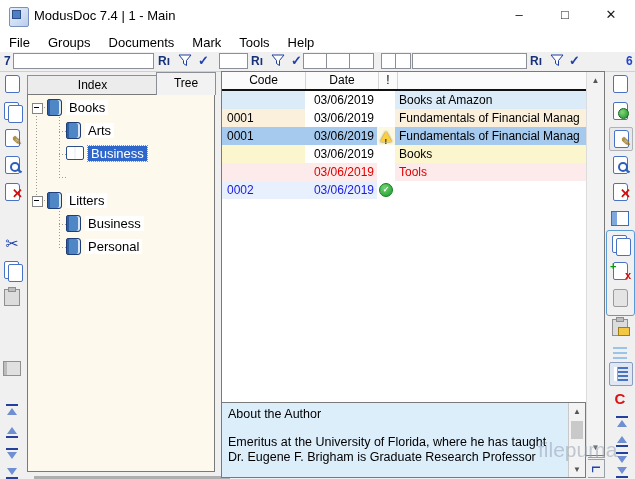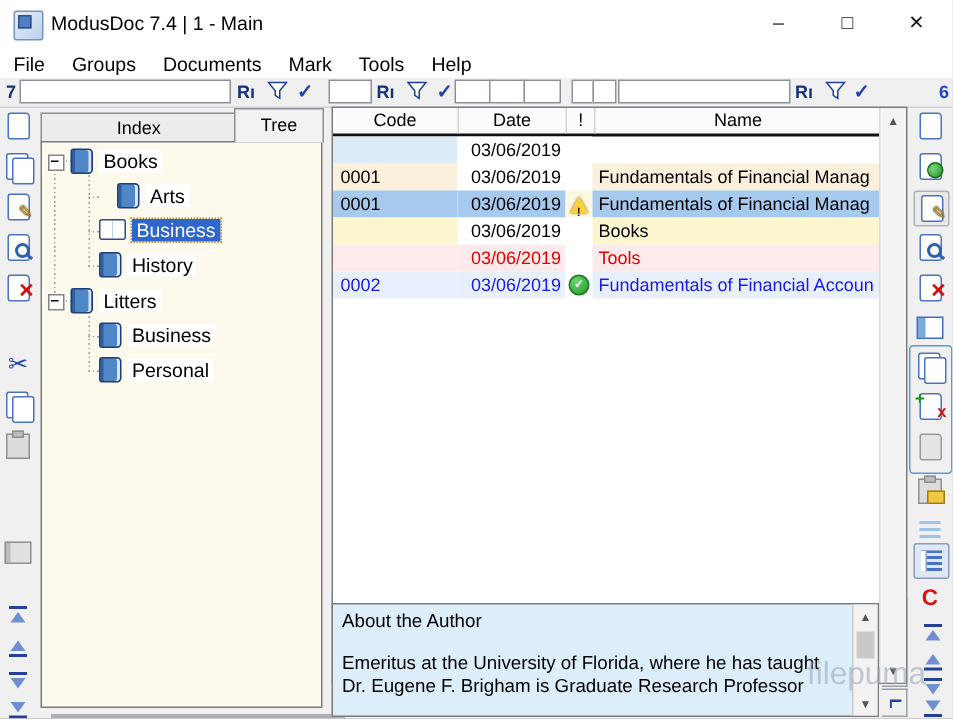--- a/index.html
+++ b/index.html
@@ -230,31 +230,27 @@
     <span class="doth" style="left:31px;top:82px;width:8px;"></span>
     <span class="doth" style="left:13px;top:105px;width:7px;"></span>
     <span class="doth" style="left:31px;top:129px;width:8px;"></span>
     <span class="doth" style="left:31px;top:152px;width:8px;"></span>
 
     <span class="expander" style="left:4px;top:8px;"></span>
     <div class="tnode" style="left:19px;top:2px;">
       <span class="book"></span>
       <span class="tlabel">Books</span>
     </div>
-    <div class="tnode" style="left:38px;top:25px;margin-left:12px;">
+    <div class="tnode" style="left:38px;top:25px;">
       <span class="book"></span>
       <span class="tlabel">Arts</span>
     </div>
     <div class="tnode" style="left:38px;top:48px;">
       <span class="book open"></span>
       <span class="tlabel sel">Business</span>
-    </div>
-    <div class="tnode" style="left:38px;top:71px;">
-      <span class="book"></span>
-      <span class="tlabel">History</span>
     </div>
     <span class="expander" style="left:4px;top:101px;"></span>
     <div class="tnode" style="left:19px;top:95px;">
       <span class="book"></span>
       <span class="tlabel">Litters</span>
     </div>
     <div class="tnode" style="left:38px;top:118px;">
       <span class="book"></span>
       <span class="tlabel">Business</span>
     </div>
@@ -262,27 +258,27 @@
       <span class="book"></span>
       <span class="tlabel">Personal</span>
     </div>
   </div>
 
   <div class="tablebox">
     <div class="thead">
       <div class="th" style="width:83px;">Code</div>
       <div class="th" style="width:72px;">Date</div>
       <div class="th" style="width:18px;">!</div>
-      <div class="th" style="width:191px;border-right:none;">Name</div>
     </div>
 
     <div class="trow" style="top:19px;">
       <div class="td code" style="background-color: rgb(220, 235, 248); color: rgb(0, 0, 0);"></div>
       <div class="td date" style="background-color: rgb(255, 255, 255); color: rgb(0, 0, 0);">03/06/2019</div>
       <div class="td mark" style="background-color: rgb(255, 255, 255);"></div>
+      <div class="td name" style="background-color: rgb(220, 235, 248); color: rgb(0, 0, 0);">Books at Amazon</div>
     </div>
     <div class="trow" style="top:37px;">
       <div class="td code" style="background-color: rgb(250, 240, 220); color: rgb(0, 0, 0);">0001</div>
       <div class="td date" style="background-color: rgb(255, 255, 255); color: rgb(0, 0, 0);">03/06/2019</div>
       <div class="td mark" style="background-color: rgb(255, 255, 255);"></div>
       <div class="td name" style="background-color: rgb(250, 240, 220); color: rgb(0, 0, 0);">Fundamentals of Financial Manag</div>
     </div>
     <div class="trow" style="top:55px;">
       <div class="td code" style="background-color: rgb(166, 201, 238); color: rgb(0, 0, 0);">0001</div>
       <div class="td date" style="background-color: rgb(166, 201, 238); color: rgb(0, 0, 0);">03/06/2019</div>
@@ -302,21 +298,20 @@
       <div class="td date" style="background-color: rgb(253, 234, 234); color: rgb(224, 0, 0);">03/06/2019</div>
       <div class="td mark" style="background-color: rgb(255, 255, 255);"></div>
       <div class="td name" style="background-color: rgb(253, 234, 234); color: rgb(224, 0, 0);">Tools</div>
     </div>
     <div class="trow" style="top:109px;">
       <div class="td code" style="background-color: rgb(231, 240, 252); color: rgb(26, 26, 224);">0002</div>
       <div class="td date" style="background-color: rgb(231, 240, 252); color: rgb(26, 26, 224);">03/06/2019</div>
       <div class="td mark" style="background-color: rgb(255, 255, 255);">
           <span class="okcirc">✓</span>
         </div>
-      <div class="td name" style="background-color: rgb(231, 240, 252); color: rgb(26, 26, 224);">Fundamentals of Financial Accoun</div>
     </div>
 
     <div class="vscroll">
       <span class="sbtn" style="top:0;">▲</span>
       <span class="sbtn" style="bottom:0;">▼</span>
     </div>
   </div>
 
   <div class="hscroll">
     <span class="grip"></span>

